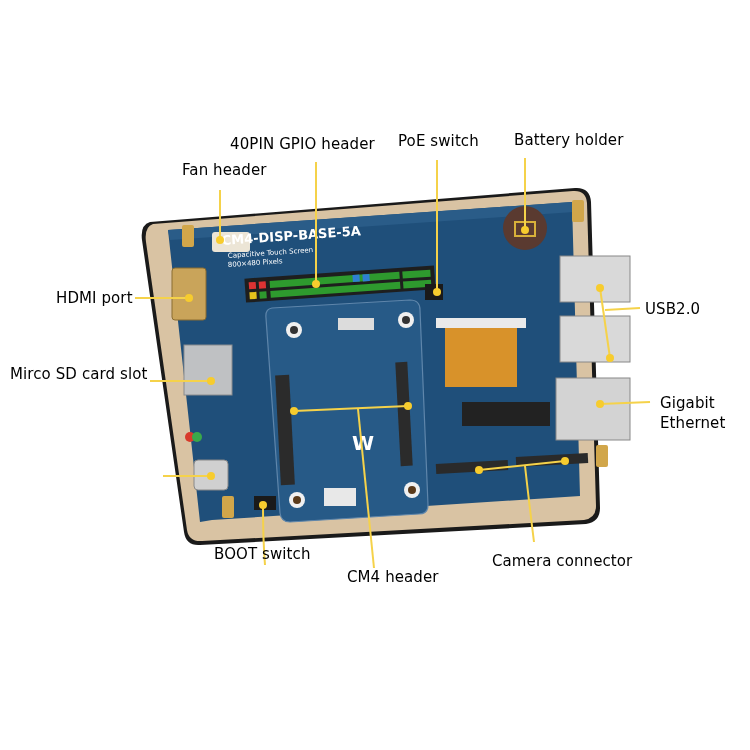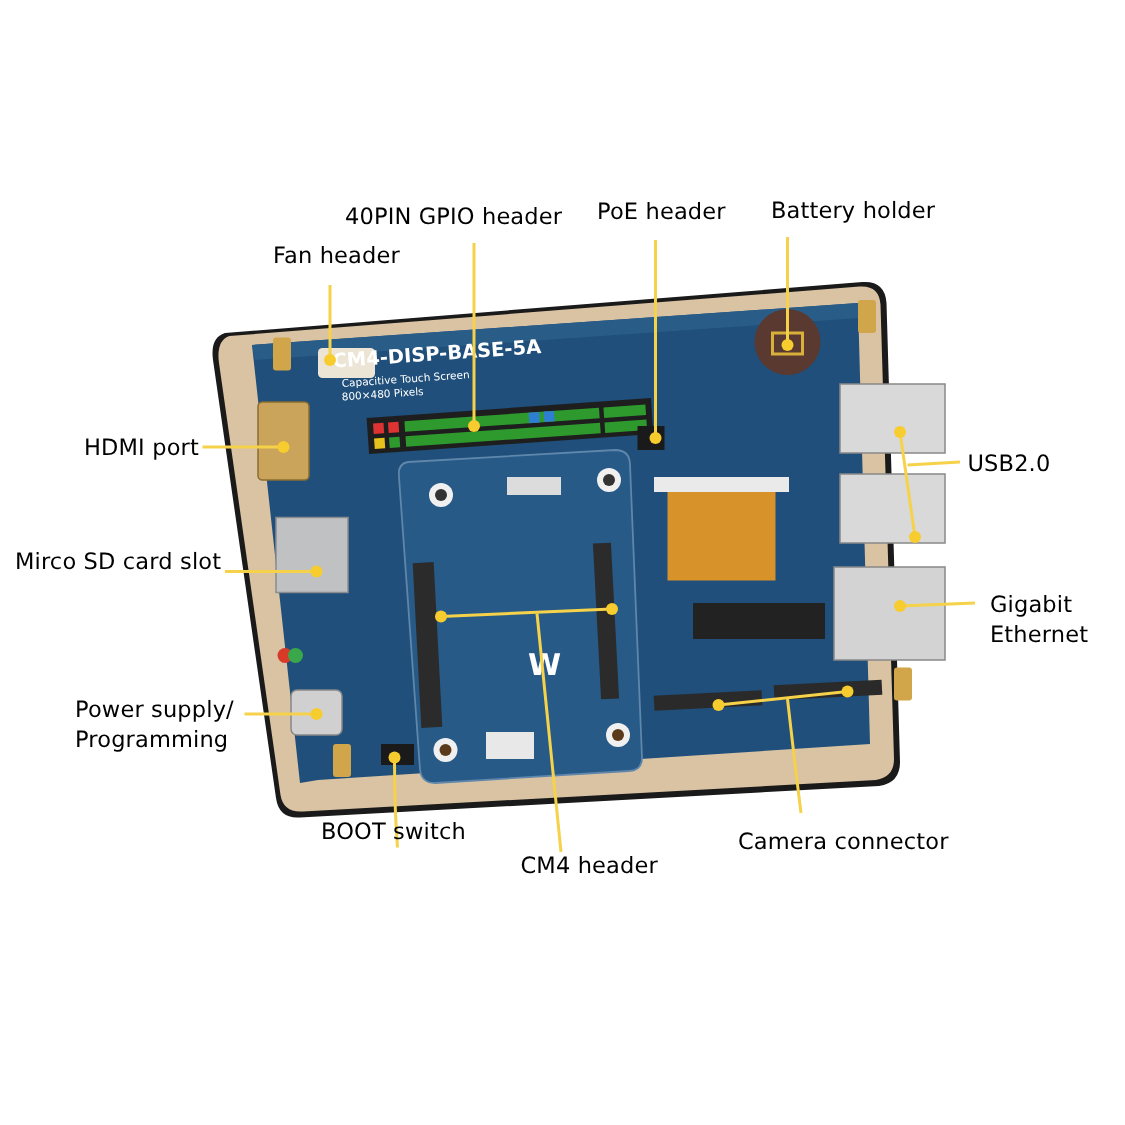--- a/index.html
+++ b/index.html
@@ -145,23 +145,22 @@
       <circle cx="600" cy="288" r="4"></circle>
       <circle cx="610" cy="358" r="4"></circle>
       <circle cx="600" cy="404" r="4"></circle>
       <circle cx="479" cy="470" r="4"></circle>
       <circle cx="565" cy="461" r="4"></circle>
     </g>
   </svg>
 
   <div class="label" style="left:182px; top:160px;">Fan header</div>
   <div class="label" style="left:230px; top:134px;">40PIN GPIO header</div>
-  <div class="label" style="left:398px; top:131px;">PoE header</div>
+  <div class="label" style="left:398px; top:131px;">PoE switch</div>
   <div class="label" style="left:514px; top:130px;">Battery holder</div>
   <div class="label" style="left:56px; top:288px;">HDMI port</div>
   <div class="label" style="left:645px; top:299px;">USB2.0</div>
   <div class="label" style="left:10px; top:364px;">Mirco SD card slot</div>
   <div class="label ml" style="left:660px; top:393px; width:80px;">Gigabit Ethernet</div>
-  <div class="label ml" style="left:50px; top:463px; width:118px;">Power supply/ Programming</div>
   <div class="label" style="left:214px; top:544px;">BOOT switch</div>
   <div class="label" style="left:347px; top:567px;">CM4 header</div>
   <div class="label" style="left:492px; top:551px;">Camera connector</div>
 </div>
 
 </body></html>

